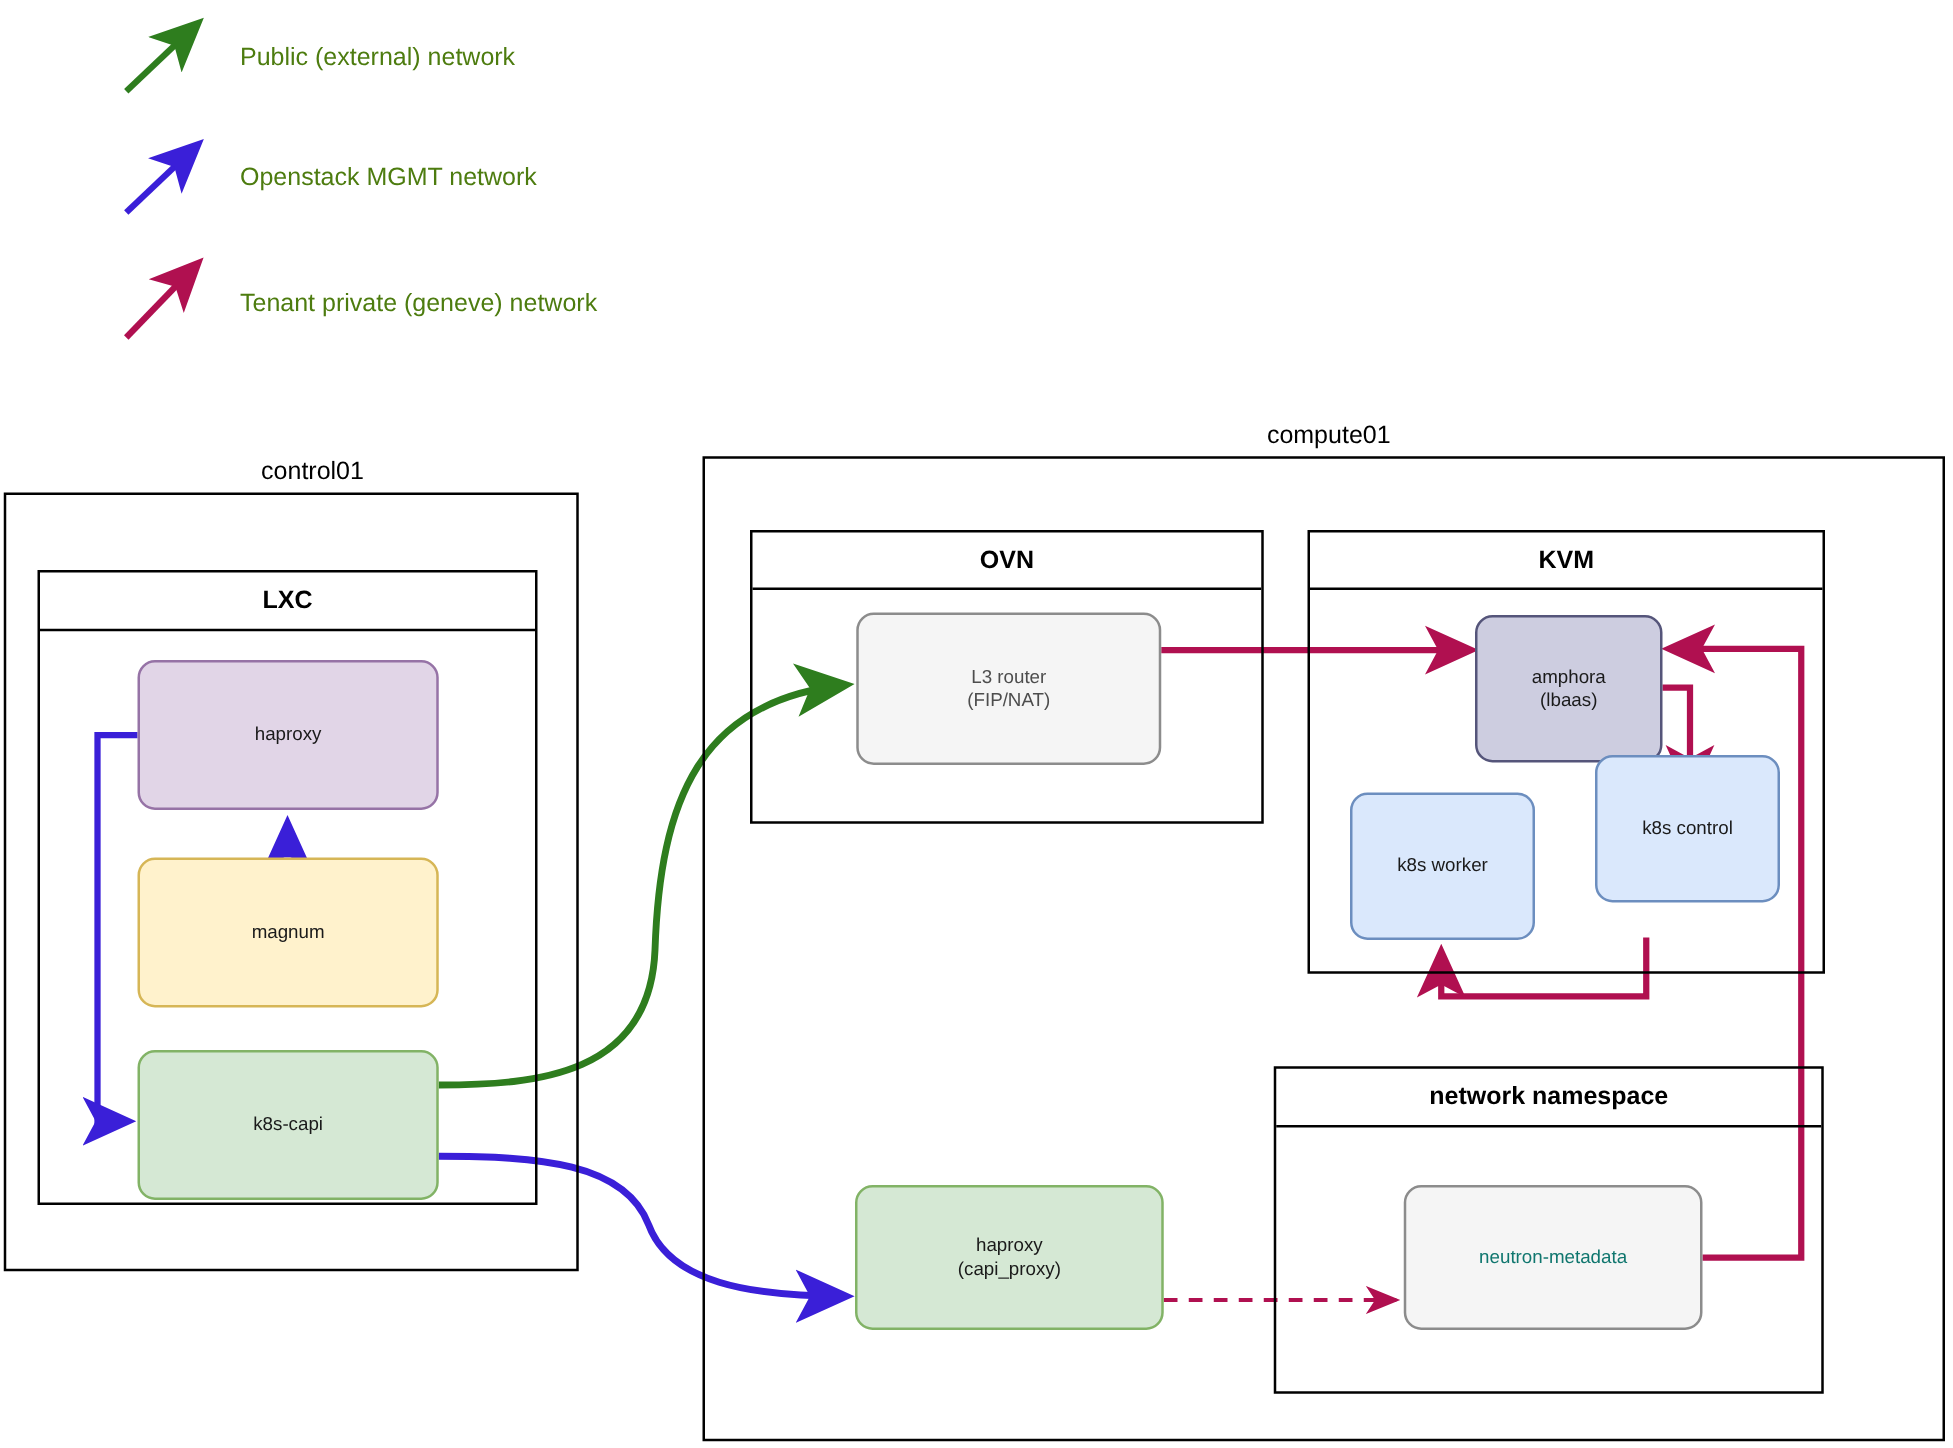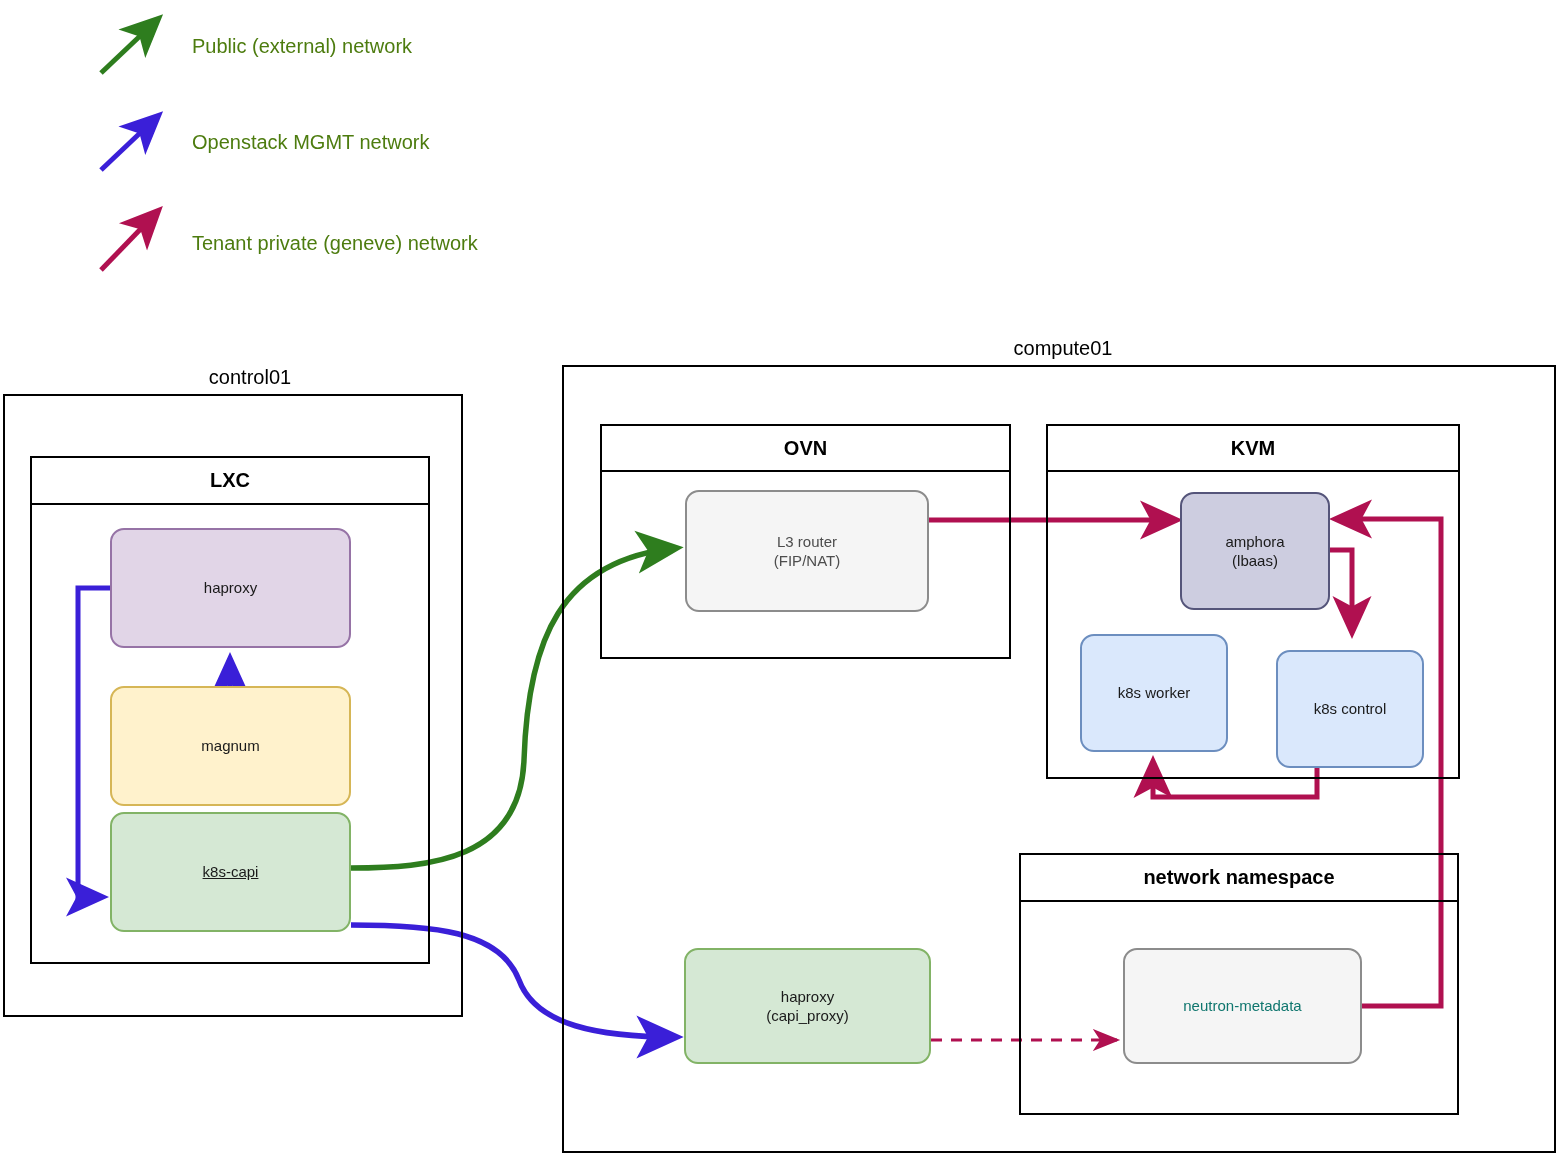--- a/index.html
+++ b/index.html
@@ -169,21 +169,21 @@
   </div>
 
   <div class="node" style="left:110px; top:528px; width:241px; height:120px; background:#e1d5e7; border-color:#9673a6;">
     <span>haproxy</span>
   </div>
 
   <div class="node" style="left:110px; top:686px; width:241px; height:120px; background:#fff2cc; border-color:#d6b656;">
     <span>magnum</span>
   </div>
 
-  <div class="node" style="left:110px; top:812px; width:241px; height:120px; background:#d5e8d4; border-color:#82b366;text-decoration:underline;">
+  <div class="node" style="left:110px; top:840px; width:241px; height:120px; background:#d5e8d4; border-color:#82b366;">
     <span>k8s-capi</span>
   </div>
 
   <div class="container-title" style="left:988px; top:338px; width:150px;">compute01</div>
   <div class="container-box" style="left:562px; top:365px; width:994px; height:788px;"></div>
 
   <div class="titled-box" style="left:600px; top:424px; width:411px; height:235px;">
     <div class="titled-box-header" style="height:46px;">
       <span>OVN</span>
     </div>
@@ -202,21 +202,21 @@
 
   <div class="node" style="left:1180px; top:492px; width:150px; height:118px; background:#cdcde0; border-color:#55557a;">
     <span>amphora</span>
     <span class="line2">(lbaas)</span>
   </div>
 
   <div class="node" style="left:1080px; top:634px; width:148px; height:118px; background:#dae8fc; border-color:#6c8ebf;justify-content:center;">
     <span>k8s worker</span>
   </div>
 
-  <div class="node" style="left:1276px; top:650px; width:148px; height:118px; background:#dae8fc; border-color:#6c8ebf;">
+  <div class="node" style="left:1276px; top:604px; width:148px; height:118px; background:#dae8fc; border-color:#6c8ebf;">
     <span>k8s control</span>
   </div>
 
   <div class="titled-box" style="left:1019px; top:853px; width:440px; height:262px;">
     <div class="titled-box-header" style="height:47px;">
       <span>network namespace</span>
     </div>
   </div>
 
   <div class="node" style="left:1123px; top:948px; width:239px; height:116px; background:#f5f5f5; border-color:#8c8c8c; color:#0f766e;">

